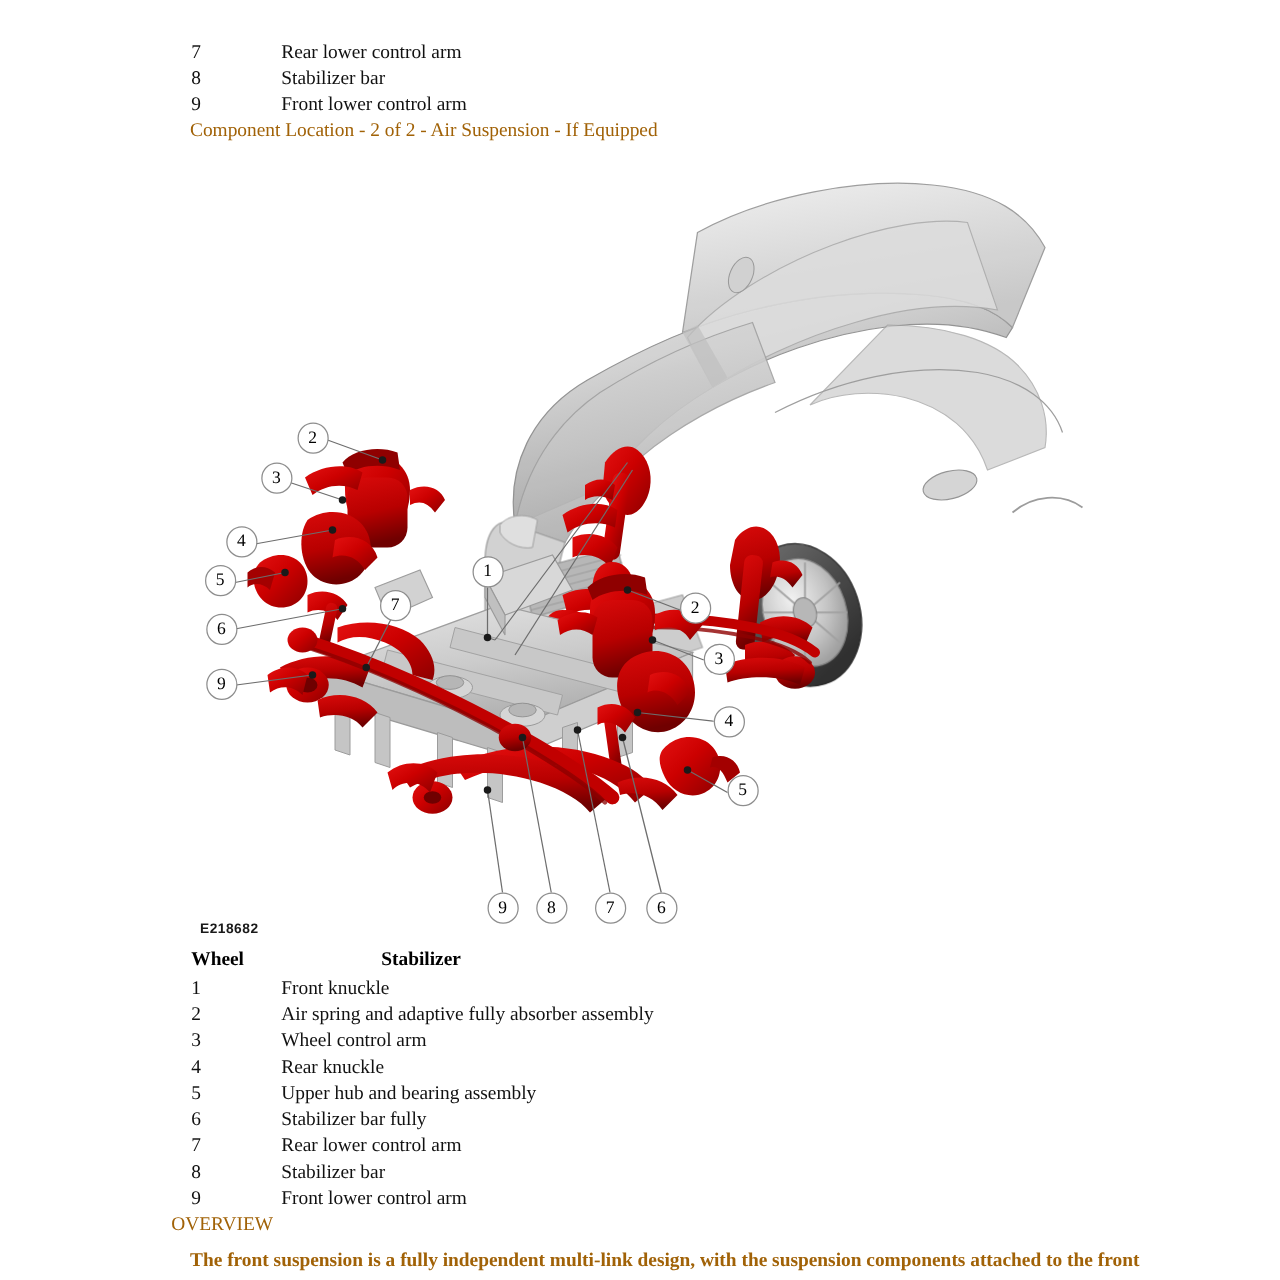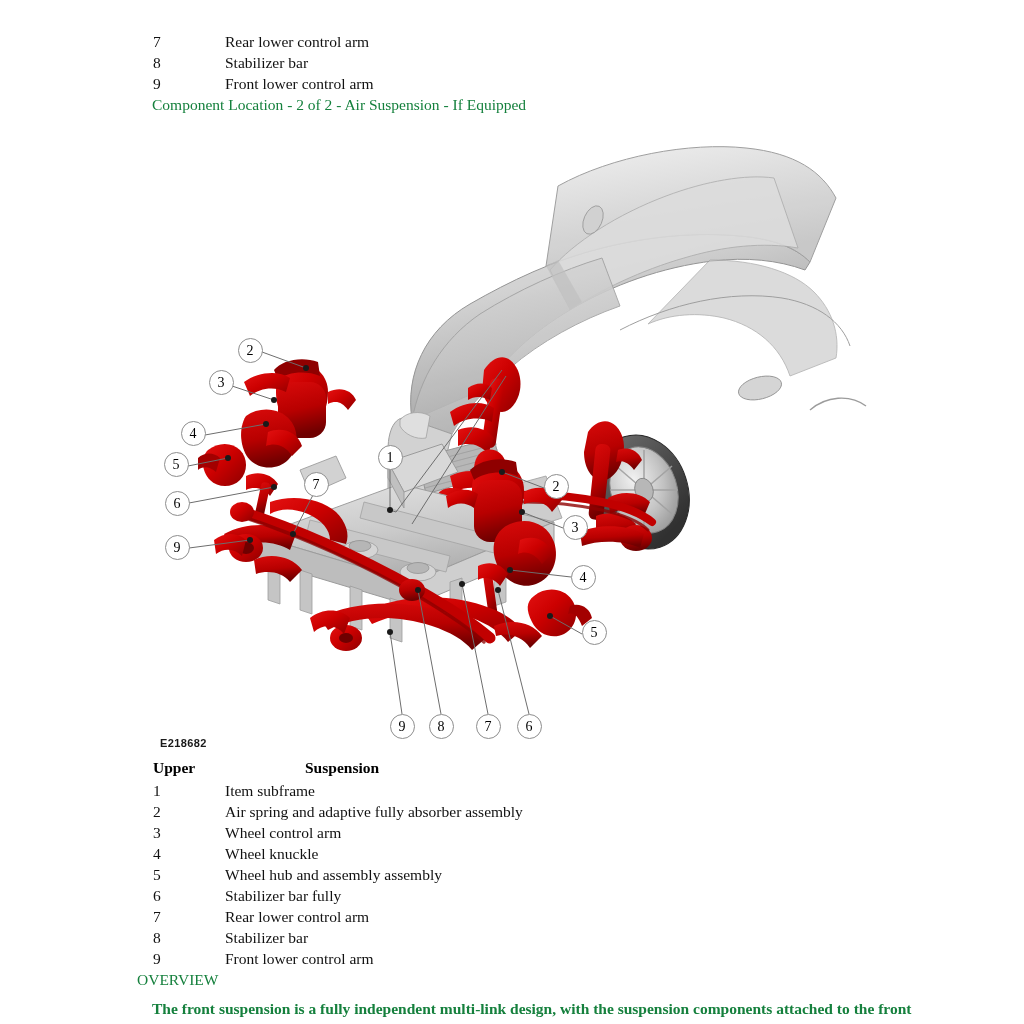--- a/index.html
+++ b/index.html
@@ -36,21 +36,21 @@
     position: absolute;
     left: 40px;
     top: 0;
     margin-left: 32px;
   }
   .plain {
     position: absolute;
     font-size: 15.5px;
     line-height: 18px;
     white-space: nowrap;
-    color: #15803d;
+    color: #a16207;
   }
   .tbl-head {
     position: absolute;
     font-size: 15.5px;
     font-weight: bold;
     line-height: 18px;
     white-space: nowrap;
   }
   .tbl-head .h-item { position: absolute; left: 0; top: 0; }
   .tbl-head .h-desc { position: absolute; left: 152px; top: 0; }
@@ -418,43 +418,43 @@
     <div class="callout" style="left:444px; top:512px;">5</div>
     <div class="callout" style="left:252px; top:606px;">9</div>
     <div class="callout" style="left:291px; top:606px;">8</div>
     <div class="callout" style="left:338px; top:606px;">7</div>
     <div class="callout" style="left:379px; top:606px;">6</div>
   </div>
 
   <div class="figid" style="left:160px; top:737px;">E218682</div>
 
   <div class="tbl-head" style="left:153px; top:759px;">
-    <span class="h-item">Upper</span>
-    <span class="h-desc">Suspension</span>
+    <span class="h-item">Wheel</span>
+    <span class="h-desc">Stabilizer</span>
   </div>
 
   <div class="row" style="left:153px; top:782px;">
     <span class="num">1</span>
-    <span class="desc">Item subframe</span>
+    <span class="desc">Front knuckle</span>
   </div>
   <div class="row" style="left:153px; top:803px;">
     <span class="num">2</span>
     <span class="desc">Air spring and adaptive fully absorber assembly</span>
   </div>
   <div class="row" style="left:153px; top:824px;">
     <span class="num">3</span>
     <span class="desc">Wheel control arm</span>
   </div>
   <div class="row" style="left:153px; top:845px;">
     <span class="num">4</span>
-    <span class="desc">Wheel knuckle</span>
+    <span class="desc">Rear knuckle</span>
   </div>
   <div class="row" style="left:153px; top:866px;">
     <span class="num">5</span>
-    <span class="desc">Wheel hub and assembly assembly</span>
+    <span class="desc">Upper hub and bearing assembly</span>
   </div>
   <div class="row" style="left:153px; top:887px;">
     <span class="num">6</span>
     <span class="desc">Stabilizer bar fully</span>
   </div>
   <div class="row" style="left:153px; top:908px;">
     <span class="num">7</span>
     <span class="desc">Rear lower control arm</span>
   </div>
   <div class="row" style="left:153px; top:929px;">

